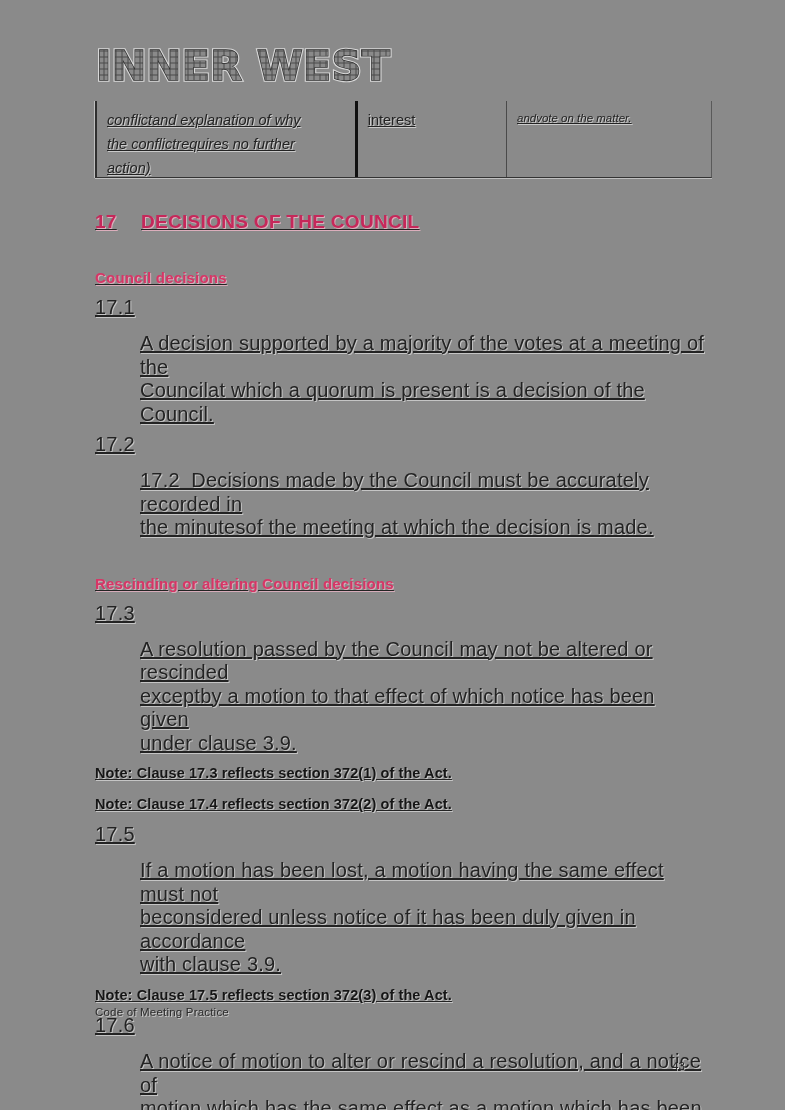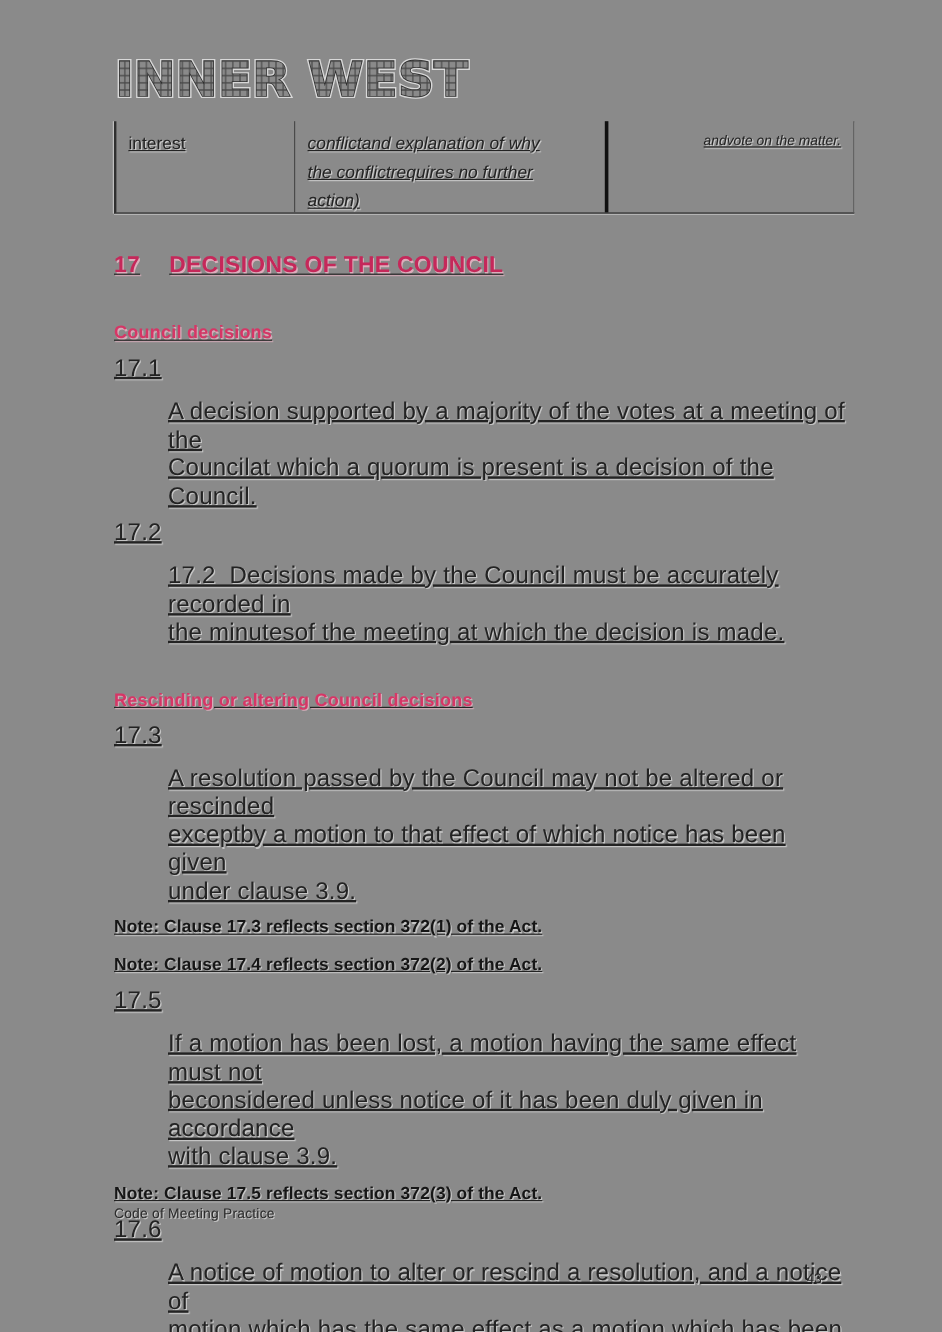--- a/index.html
+++ b/index.html
@@ -34,21 +34,21 @@
   .tablefrag .cell {
     box-sizing: border-box;
     padding: 7px 10px 0 10px;
     font-size: 14.5px;
     line-height: 24px;
     white-space: pre-line;
     text-shadow: 1px 1px 0 rgba(255,255,255,0.55);
   }
   .cell.c1 { width: 150px; border-right: 1px solid #4a4a4a; }
   .cell.c2 { width: 262px; border-right: 3px solid #101010; font-style: italic; }
-  .cell.c3 { width: 205px; font-style: italic; font-size: 11.5px; line-height: 16px; padding-top: 9px; text-align: right; }
+  .cell.c3 { width: 205px; font-style: italic; font-size: 11.5px; line-height: 16px; padding-top: 9px; }
   
   .heading {
     margin-top: 32px;
     display: flex;
     font-weight: bold;
     font-size: 19px;
     line-height: 24px;
     color: #c5285a;
     letter-spacing: 0.3px;
     text-shadow: 1px 1px 0 rgba(255,190,210,0.7);
@@ -112,24 +112,24 @@
           <rect width="6" height="6" fill="#8a8a8a"></rect>
           <path d="M0 3 H6 M3 0 V6" stroke="#4a4a4a" stroke-width="1" fill="none"></path>
         </pattern>
       </defs>
       <text x="1" y="38" font-weight="bold" font-size="40" font-family="DejaVu Sans, sans-serif" textLength="294" lengthAdjust="spacingAndGlyphs" fill="none" stroke="#d8d8d8" stroke-width="3.5">INNER WEST</text>
       <text x="1" y="38" font-weight="bold" font-size="40" font-family="DejaVu Sans, sans-serif" textLength="294" lengthAdjust="spacingAndGlyphs" fill="url(#lgpat)" stroke="#2e2e2e" stroke-width="1.3" paint-order="stroke">INNER WEST</text>
     </svg>
   </div>
 
   <div class="tablefrag">
-    <div class="cell c1">interest</div>
     <div class="cell c2">conflictand explanation of why
 the conflictrequires no further
 action)</div>
+    <div class="cell c1">interest</div>
     <div class="cell c3">andvote on the matter.</div>
   </div>
 
   <div class="heading">
     <div class="hnum">17</div>
     <div class="htitle">DECISIONS OF THE COUNCIL</div>
   </div>
 
   <div id="doc-content">
       <div class="subheading">Council decisions</div>

